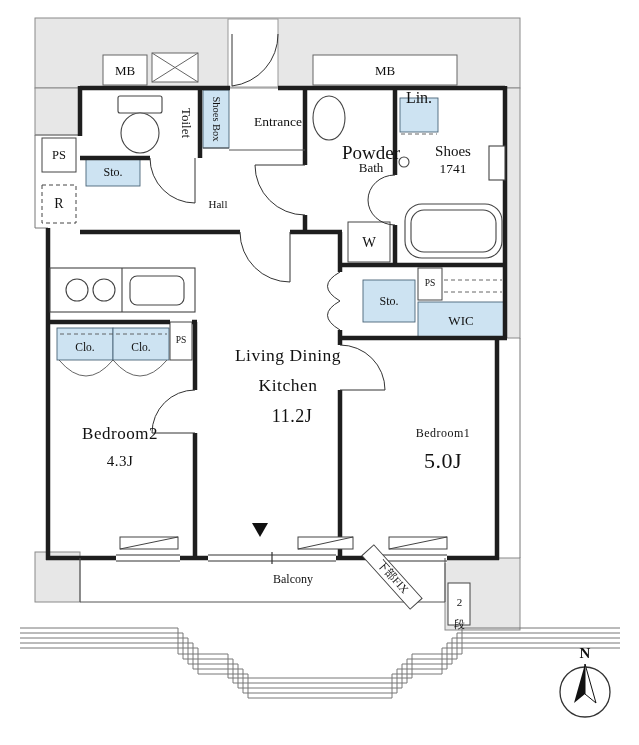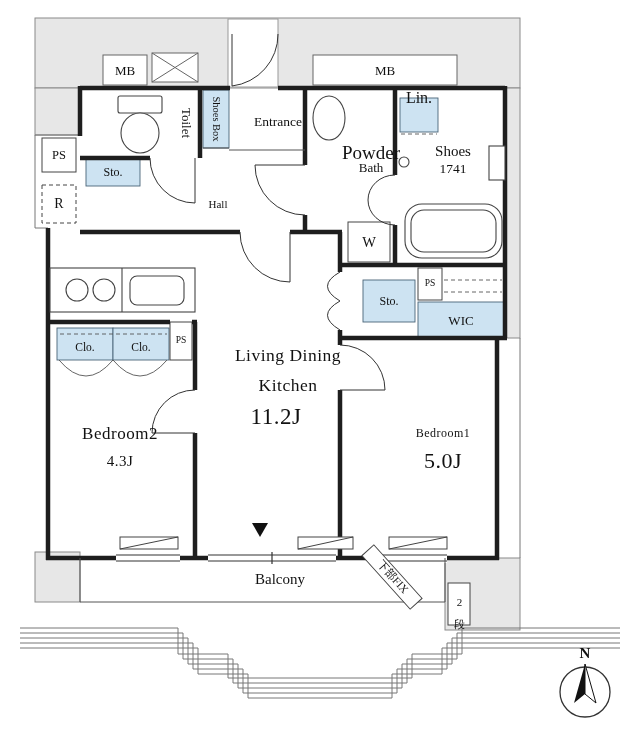--- a/index.html
+++ b/index.html
@@ -177,27 +177,27 @@
   <div class="lbl" style="left:59px;top:155px;font-size:12.5px">PS</div>
   <div class="lbl" style="left:59px;top:204px;font-size:14px">R</div>
   <div class="lbl" style="left:113px;top:172px;font-size:12px">Sto.</div>
   <div class="lbl" style="left:218px;top:204px;font-size:11px">Hall</div>
   <div class="lbl" style="left:369px;top:242px;font-size:14.5px">W</div>
   <div class="lbl" style="left:389px;top:301px;font-size:12px">Sto.</div>
   <div class="lbl" style="left:430px;top:284px;font-size:9.5px">PS</div>
   <div class="lbl" style="left:461px;top:320px;font-size:13px">WIC</div>
   <div class="lbl big" style="left:288px;top:356px;font-size:17.5px">Living Dining</div>
   <div class="lbl big" style="left:288px;top:386px;font-size:17.5px">Kitchen</div>
-  <div class="lbl big" style="left:276px;top:416px;font-size:23px">11.2J</div>
+  <div class="lbl big" style="left:292px;top:416px;font-size:18px">11.2J</div>
   <div class="lbl" style="left:85px;top:348px;font-size:11.5px">Clo.</div>
   <div class="lbl" style="left:141px;top:348px;font-size:11.5px">Clo.</div>
   <div class="lbl" style="left:181px;top:341px;font-size:9.5px">PS</div>
   <div class="lbl big" style="left:120px;top:433px;font-size:17px">Bedroom2</div>
   <div class="lbl big" style="left:120px;top:461px;font-size:15px">4.3J</div>
   <div class="lbl big" style="left:443px;top:433px;font-size:12px">Bedroom1</div>
   <div class="lbl big" style="left:443px;top:461px;font-size:22px">5.0J</div>
-  <div class="lbl" style="left:280px;top:579px;font-size:15px">Balcony</div>
+  <div class="lbl" style="left:293px;top:579px;font-size:12px">Balcony</div>
   <div class="lbl rot48" style="left:393px;top:577px;font-size:11px">下部FIX</div>
   <div class="lbl vert" style="left:459px;top:604px;font-size:11px">2段</div>
   <div class="lbl" style="left:585px;top:653px;font-size:15px;font-weight:600">N</div>
 </div>
 
 </div>
 
 </body></html>

